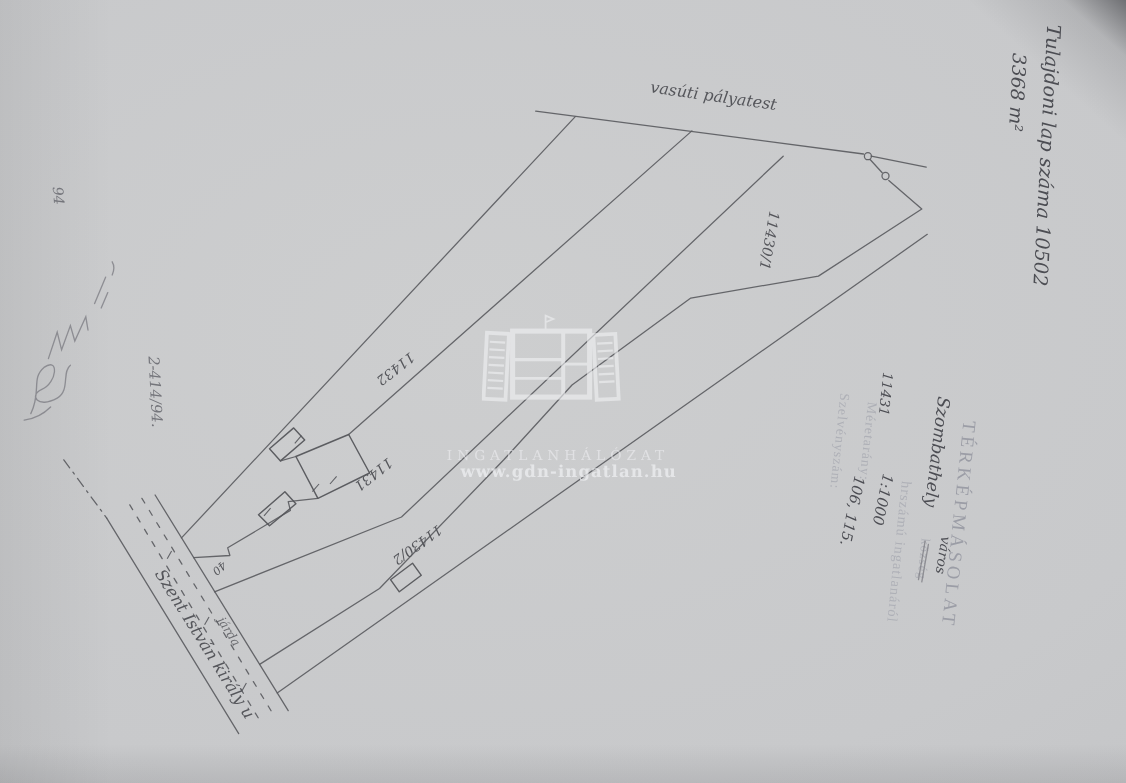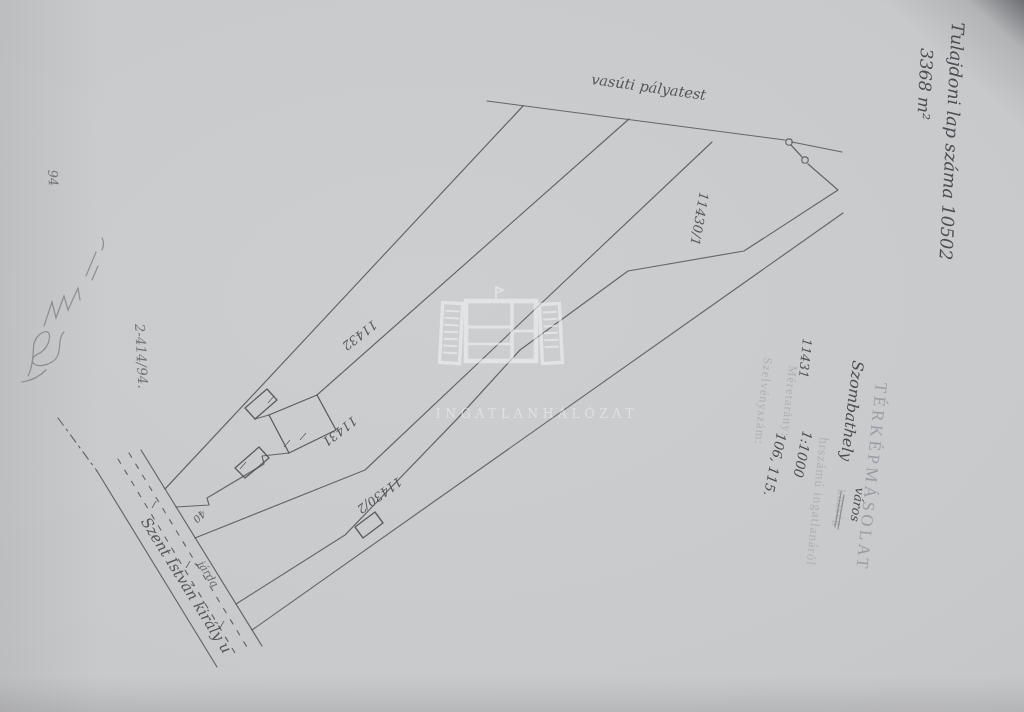--- a/index.html
+++ b/index.html
@@ -25,21 +25,21 @@
   .dashdot{stroke-dasharray:9 5 2 5;}
   .pstroke{stroke:#797a80;stroke-width:1.2;fill:none;stroke-linecap:round;opacity:.75;}
   .watermark{position:absolute;left:0;top:0;width:100%;height:100%;pointer-events:none;}
   .wm-icon{position:absolute;left:438px;top:278px;opacity:.62;}
   .wm-logo{
     position:absolute;left:402px;top:350px;width:230px;text-align:center;
     font-family:"DejaVu Serif",serif;font-weight:bold;font-size:56px;line-height:1;
     letter-spacing:20px;text-indent:20px;color:rgba(240,241,243,.78);
   }
   .wm-sub{
-    position:absolute;left:404px;top:406px;width:234px;text-align:right;
+    position:absolute;left:388px;top:406px;width:234px;text-align:center;
     font-family:"DejaVu Serif",serif;font-size:12.5px;letter-spacing:4.5px;text-indent:4.5px;
     color:rgba(238,239,241,.6);
   }
   .wm-url{
     position:absolute;left:400px;top:420px;width:234px;text-align:center;
     font-family:"DejaVu Serif",serif;font-weight:bold;font-size:15px;letter-spacing:1px;
     color:rgba(240,241,243,.7);
   }
 </style>
 </head>
@@ -167,15 +167,16 @@
         <path d="M 28,45 L 74,45" stroke-width="2.6"></path>
         <path d="M 74,32 L 98,32" stroke-width="2.6"></path>
 
         <g transform="rotate(-3 113 36)">
           <rect x="103" y="5" width="20" height="59" stroke-width="3.4"></rect>
           <path stroke-width="2" d="M 106,13 h 14 M 106,20 h 14 M 106,27 h 14 M 106,34 h 14 M 106,41 h 14 M 106,48 h 14"></path>
         </g>
       </g>
     </svg>
     <div class="wm-sub">INGATLANHÁLÓZAT</div>
+    <div class="wm-url">www.gdn-ingatlan.hu</div>
   </div>
 
 </div>
 
 </body></html>

